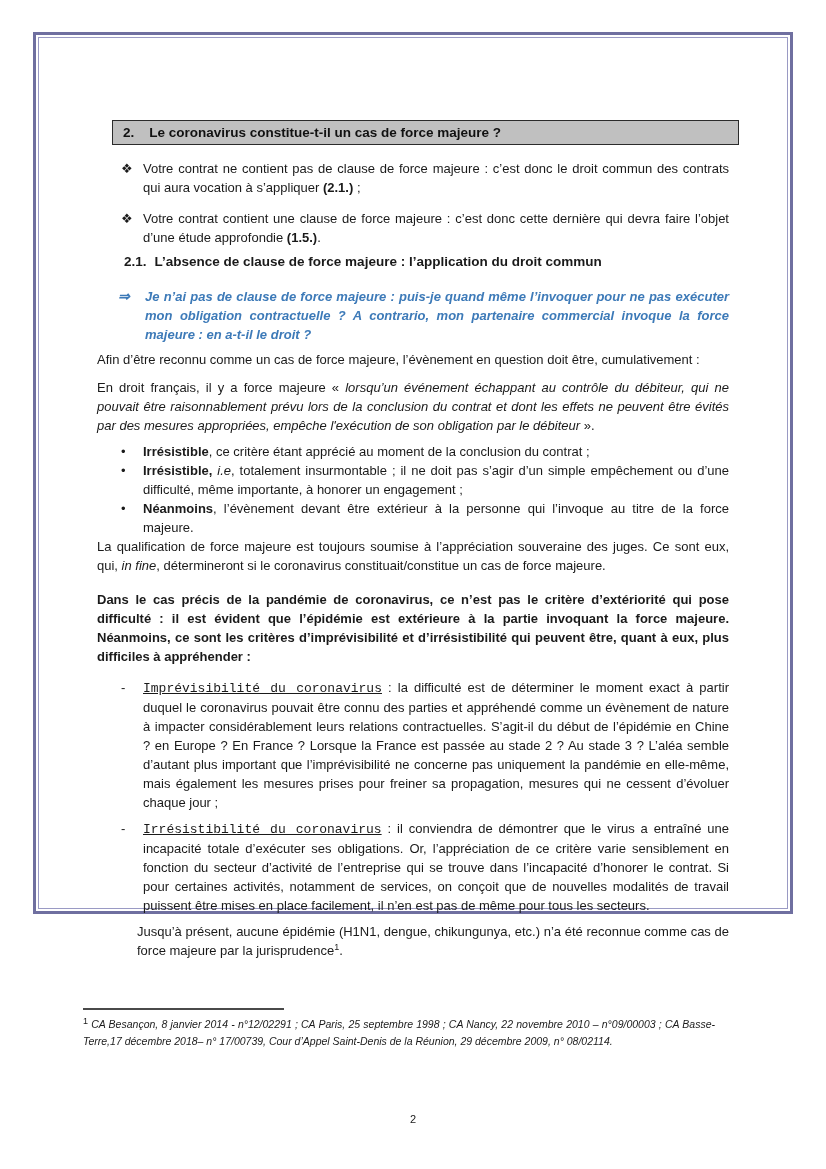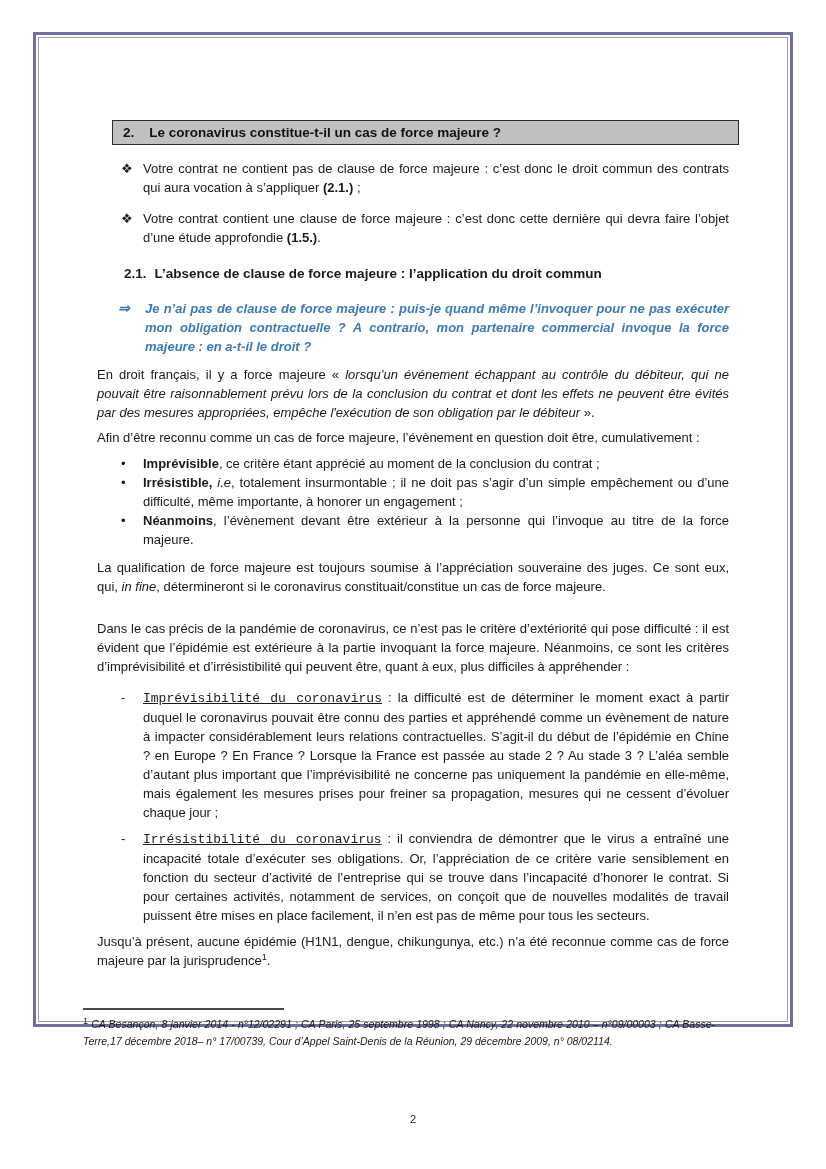--- a/index.html
+++ b/index.html
@@ -3,21 +3,21 @@
 <meta charset="utf-8">
 <style>
   * { margin:0; padding:0; box-sizing:border-box; }
   html,body { width:826px; height:1169px; background:#ffffff; }
   body {
     font-family:"Liberation Sans", sans-serif;
     font-size:13px; line-height:19px; color:#1a1a1a;
     position:relative; overflow:hidden;
   }
   .frame-outer{
-    position:absolute; left:33px; top:32px; width:760px; height:995px;
+    position:absolute; left:33px; top:32px; width:760px; height:882px;
     border:3px solid #6f6fa0;
   }
   .frame-inner{
     position:absolute; inset:2px; border:1px solid #9a9ac4; pointer-events:none;
   }
   .content{
     position:absolute; inset:0; padding:85px 61px 0 61px;
   }
   .heading-box{
     margin-left:15px; margin-right:-10px;
@@ -29,35 +29,35 @@
   .p{ text-align:justify; }
   .intro{ margin-top:20px; }
   .diamond-list{ margin-top:14px; }
   .diamond-item{ display:flex; margin-left:24px; }
   .diamond-item + .diamond-item{ margin-top:12px; }
   .marker{ flex:0 0 22px; }
   .item-text{ flex:1; text-align:justify; }
   .bold{ font-weight:bold; }
   .italic{ font-style:italic; }
   .underline{ text-decoration:underline;font-family:Liberation Mono, monospace; }
-  .h21{ margin-top:17px; margin-left:27px; font-weight:bold; font-size:13.5px; line-height:20px; }
+  .h21{ margin-top:5px; margin-left:27px; font-weight:bold; font-size:13.5px; line-height:20px; }
   .h21 .h-num{ margin-right:8px; }
   .question{ display:flex; margin-left:21px; margin-top:15px;
     color:#3d7ab8; font-weight:bold; font-style:italic; }
   .question .marker{ flex:0 0 27px; font-size:14px; }
   .definition{ margin-top:9px; }
   .criteria-intro{ margin-top:6px; }
   .criteria-list{ margin-top:7px; }
   .criteria-item{ display:flex; margin-left:24px; }
   .analysis-item{ display:flex; margin-left:24px; }
   .analysis-item.first{ margin-top:12px; }
   .analysis-item.second{ margin-top:7px; }
-  .qualification{ margin-top:9px; }
-  .pandemic{ margin-top:23px; }
-  .conclusion{ margin-top:7px; }
+  .qualification{ }
+  .pandemic{ margin-top:15px;font-weight:bold; }
+  .conclusion{ margin-top:7px;margin-left:40px; }
   sup{ font-size:9px; line-height:0; vertical-align:super; }
   .footnote-block{
     position:absolute; left:47px; width:632px; top:973px;
   }
   .footnote-rule{ width:201px; height:2px; background:#4a4a4a; }
   .footnote-text{
     margin-top:6px; font-size:10.5px; line-height:17px;
     font-style:italic; text-align:justify; color:#1a1a1a;
   }
   .footnote-text sup{ font-style:normal; }
@@ -92,28 +92,28 @@
 
     <h3 class="h21">
       <span class="h-num">2.1.</span><span>L’absence de clause de force majeure : l’application du droit commun</span>
     </h3>
 
     <div class="question">
       <span class="marker">⇒</span>
       <span class="item-text">Je n’ai pas de clause de force majeure : puis-je quand même l’invoquer pour ne pas exécuter mon obligation contractuelle ? A contrario, mon partenaire commercial invoque la force majeure : en a-t-il le droit ?</span>
     </div>
 
+    <p class="p criteria-intro">Afin d’être reconnu comme un cas de force majeure, l’évènement en question doit être, cumulativement :</p>
+
     <p class="p definition"><span>En droit français, il y a force majeure « </span><span class="italic">lorsqu’un événement échappant au contrôle du débiteur, qui ne pouvait être raisonnablement prévu lors de la conclusion du contrat et dont les effets ne peuvent être évités par des mesures appropriées, empêche l'exécution de son obligation par le débiteur</span><span> ».</span></p>
-
-    <p class="p criteria-intro">Afin d’être reconnu comme un cas de force majeure, l’évènement en question doit être, cumulativement :</p>
 
     <div class="criteria-list">
       <div class="criteria-item">
         <span class="marker">•</span>
-        <span class="item-text"><span class="bold">Imprévisible</span><span>, ce critère étant apprécié au moment de la conclusion du contrat ;</span></span>
+        <span class="item-text"><span class="bold">Irrésistible</span><span>, ce critère étant apprécié au moment de la conclusion du contrat ;</span></span>
       </div>
       <div class="criteria-item">
         <span class="marker">•</span>
         <span class="item-text"><span class="bold">Irrésistible,</span><span class="italic"> i.e</span><span>, totalement insurmontable ; il ne doit pas s’agir d’un simple empêchement ou d’une difficulté, même importante, à honorer un engagement ;</span></span>
       </div>
       <div class="criteria-item">
         <span class="marker">•</span>
         <span class="item-text"><span class="bold">Néanmoins</span><span>, l’évènement devant être extérieur à la personne qui l’invoque au titre de la force majeure.</span></span>
       </div>
     </div>

